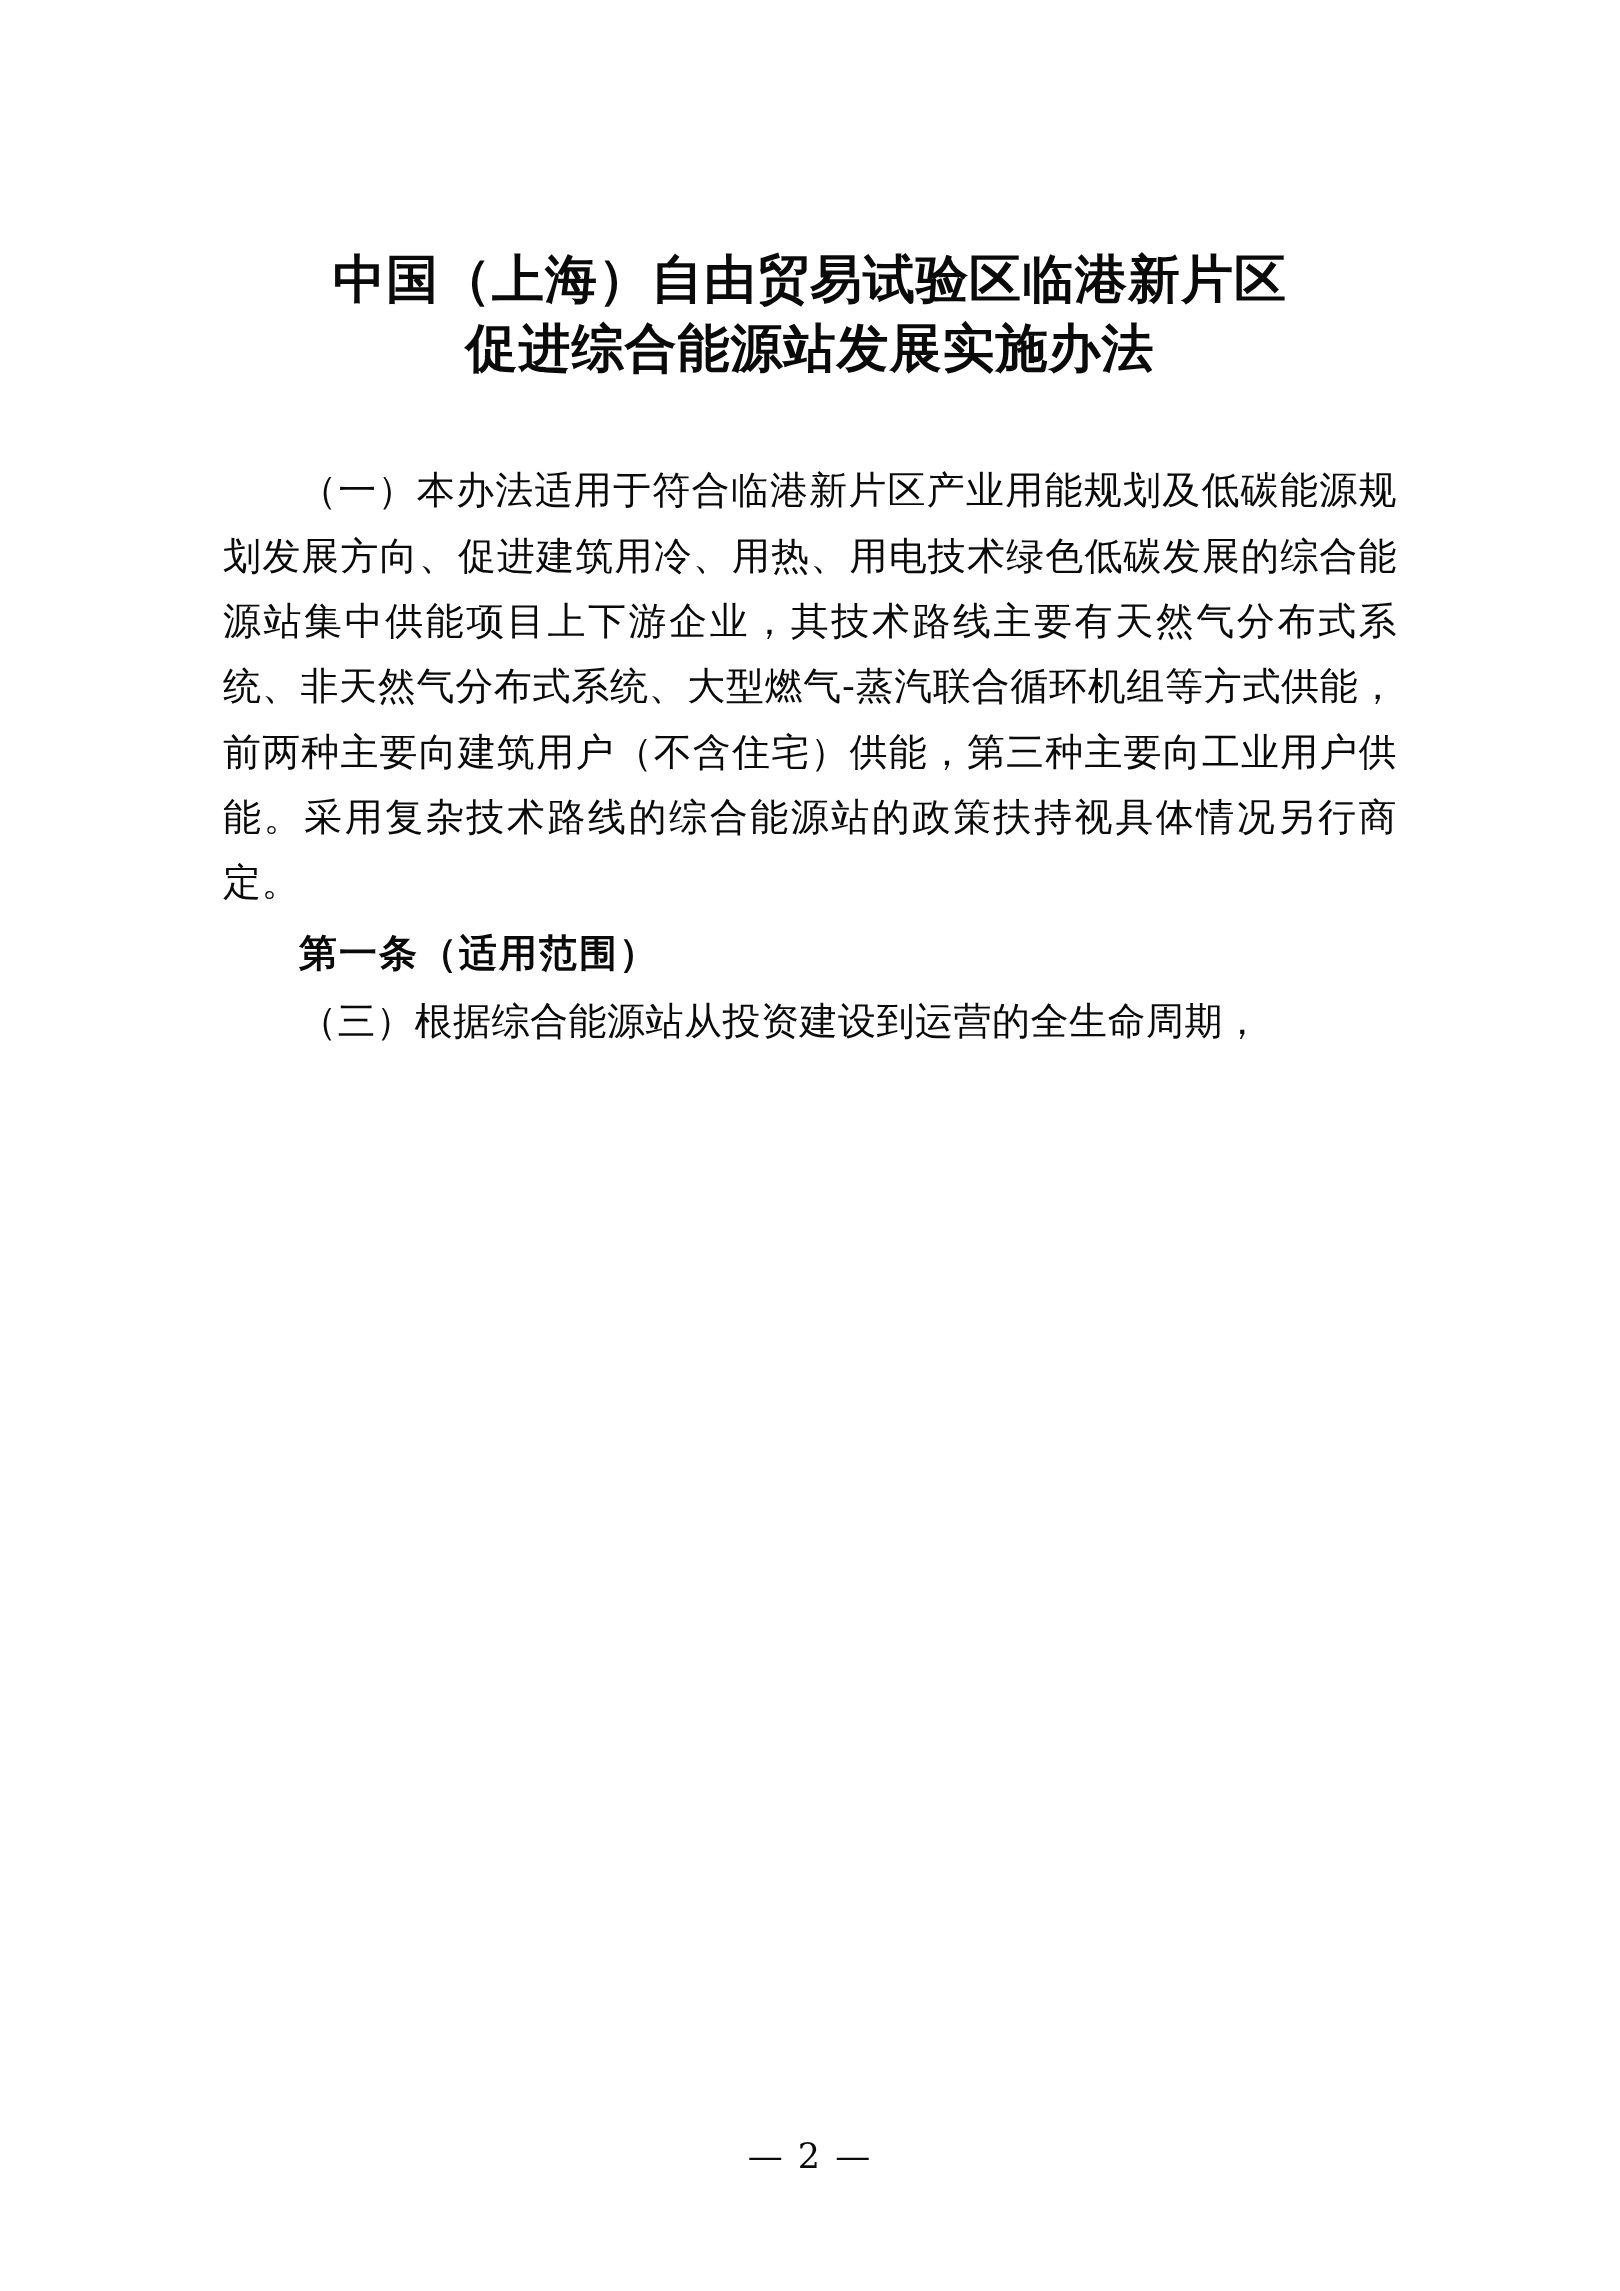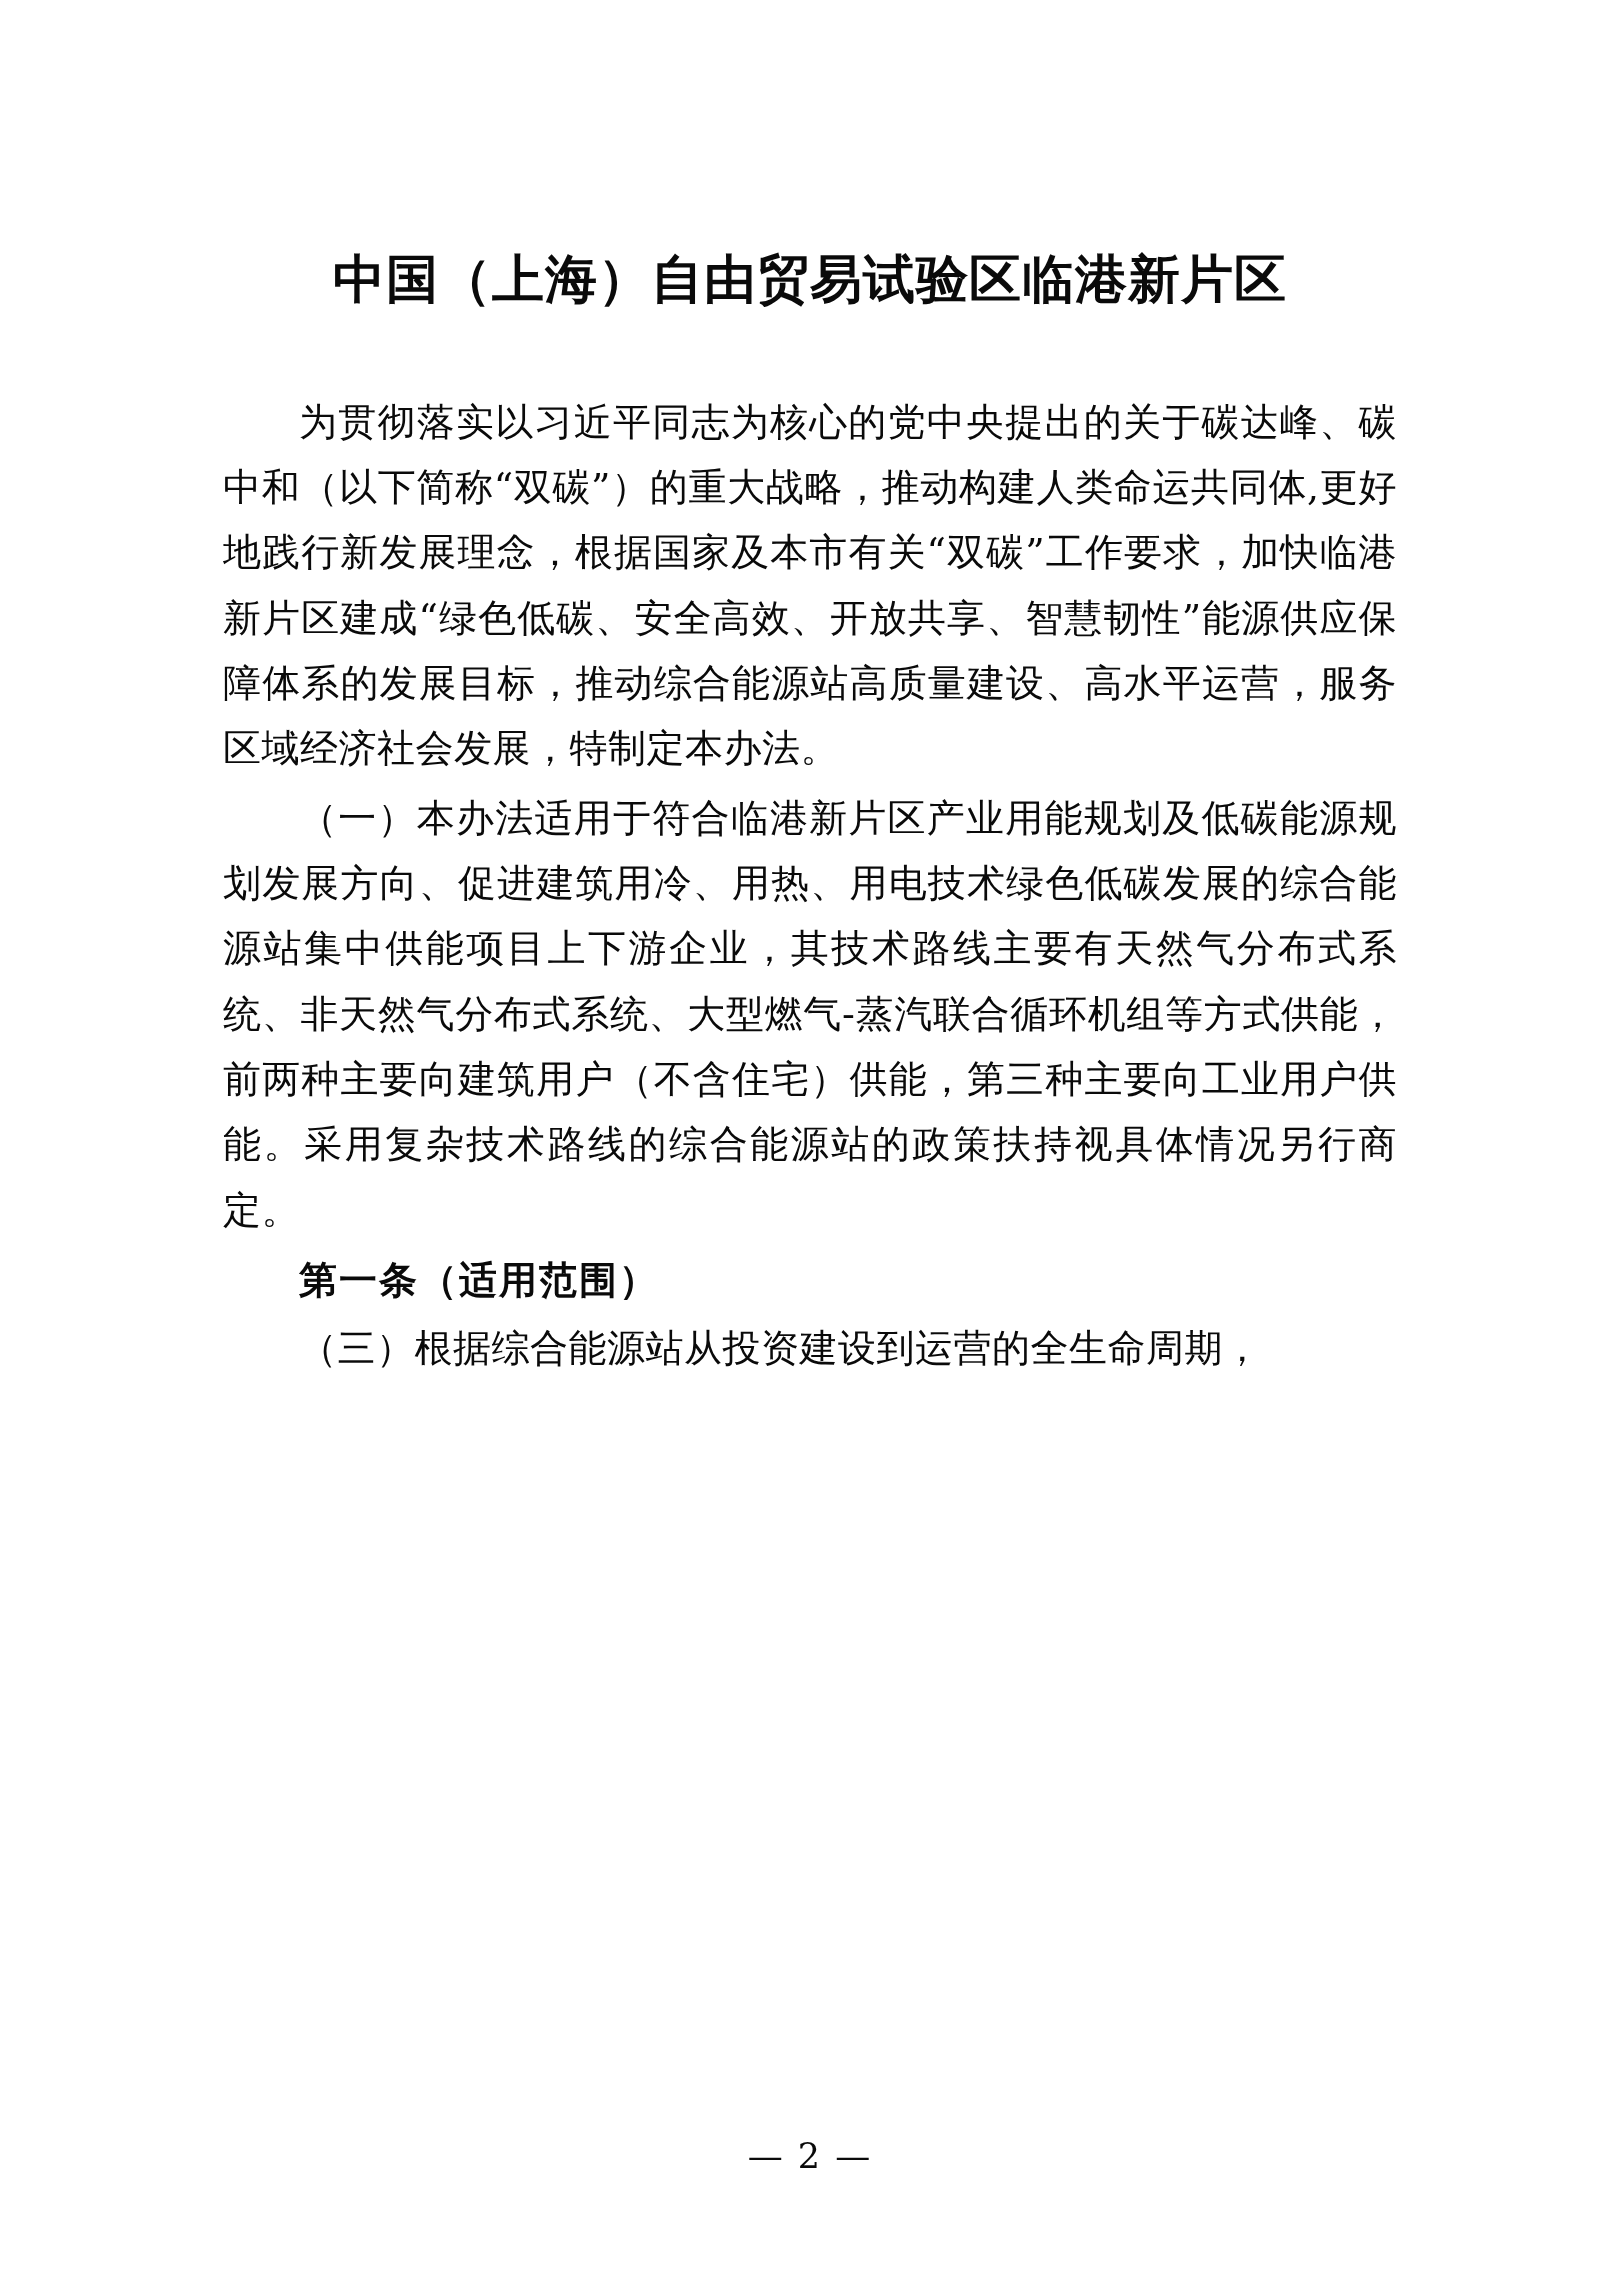--- a/index.html
+++ b/index.html
@@ -61,23 +61,23 @@
     color: #0a0a0a;
   }
 </style>
 </head>
 <body>
 
 <div class="page">
 
   <h1 class="doc-title">
     <span class="line">中国（上海）自由贸易试验区临港新片区</span>
+    <span class="line">促进综合能源站发展实施办法</span>
   </h1>
 
-  <p class="para">为贯彻落实以习近平同志为核心的党中央提出的关于碳达峰、碳中和（以下简称“双碳”）的重大战略，推动构建人类命运共同体,更好地践行新发展理念，根据国家及本市有关“双碳”工作要求，加快临港新片区建成“绿色低碳、安全高效、开放共享、智慧韧性”能源供应保障体系的发展目标，推动综合能源站高质量建设、高水平运营，服务区域经济社会发展，特制定本办法。</p>
 
   <p class="para">（一）本办法适用于符合临港新片区产业用能规划及低碳能源规划发展方向、促进建筑用冷、用热、用电技术绿色低碳发展的综合能源站集中供能项目上下游企业，其技术路线主要有天然气分布式系统、非天然气分布式系统、大型燃气-蒸汽联合循环机组等方式供能，前两种主要向建筑用户（不含住宅）供能，第三种主要向工业用户供能。采用复杂技术路线的综合能源站的政策扶持视具体情况另行商定。</p>
 
   <p class="para section-head">第一条（适用范围）</p>
 
 
   <p class="para">（三）根据综合能源站从投资建设到运营的全生命周期，</p>
 
   <div class="footer">— 2 —</div>
 

